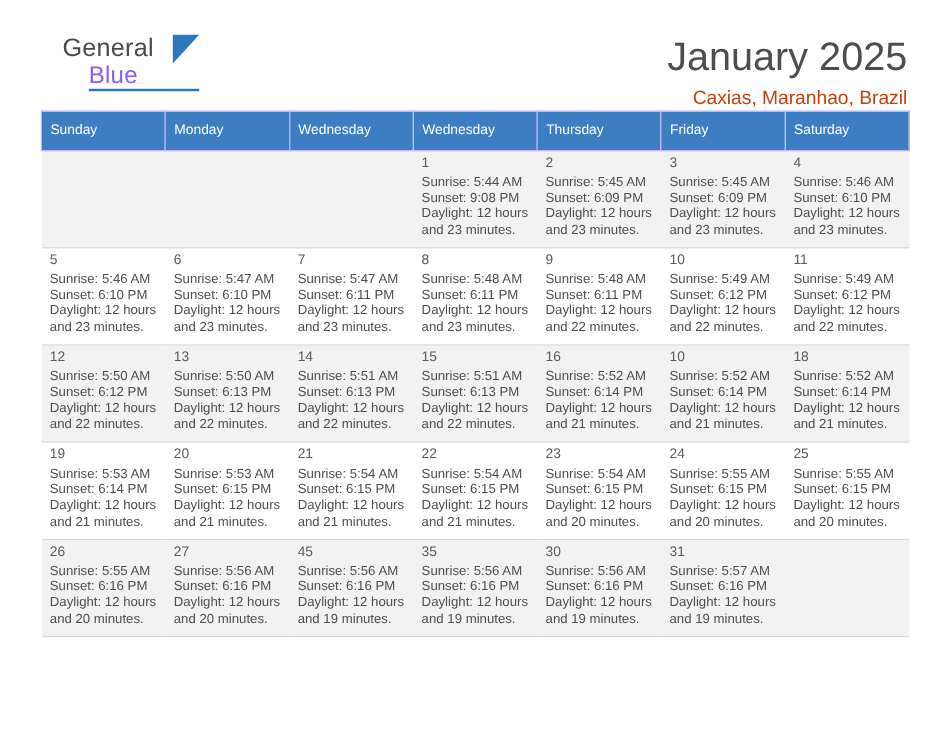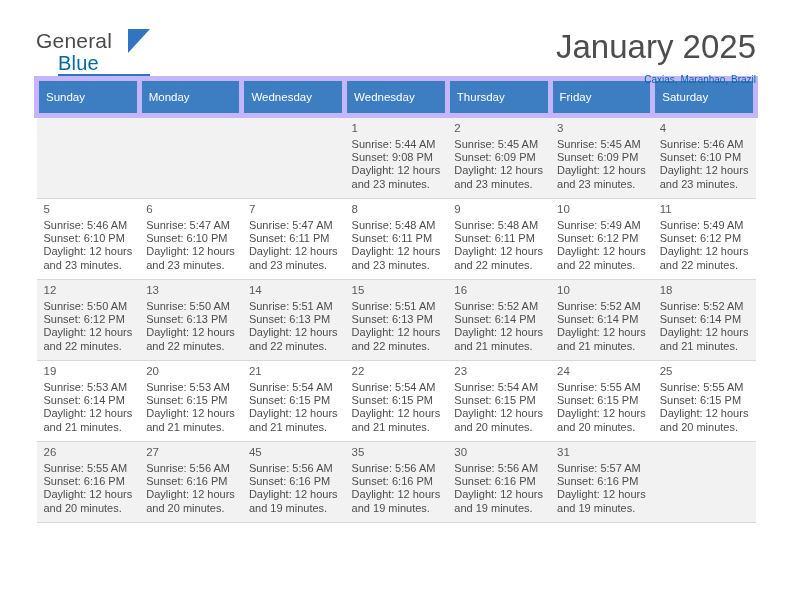--- a/index.html
+++ b/index.html
@@ -19,39 +19,40 @@
     position: relative;
     width: 792px;
     height: 612px;
     box-sizing: border-box;
     padding: 0 34px;
   }
 
   
   .header {
     position: relative;
-    height: 76px;
+    height: 92px;
+    margin-left: 16px;
   }
   .logo {
     position: absolute;
     left: 2px;
     top: 30px;
     width: 180px;
     height: 52px;
   }
   .logo-general {
     font-size: 21px;
     color: #4a4a4a;
     letter-spacing: 0.2px;
     font-family: "Liberation Sans", sans-serif;
     line-height: 22px;
   }
   .logo-blue {
     font-size: 20px;
-    color: #0369a1;
+    color: #8b5cf6;
     line-height: 21px;
     letter-spacing: 0.2px;
     margin-left: 22px;
     display: block;
     margin-top: 1px;
   }
   .logo-flag {
     position: absolute;
     left: 92px;
     top: -1px;
@@ -73,39 +74,39 @@
     right: 2px;
     top: 28px;
     font-size: 33px;
     color: #4d4d4d;
     font-weight: normal;
   }
   .subtitle {
     position: absolute;
     right: 2px;
     top: 74px;
-    font-size: 10px;
-    color: #0369a1;
+    font-size: 16px;
+    color: #c2410c;
   }
 
   
   table.calendar {
     border-collapse: collapse;
     width: 724px;
     table-layout: fixed;
   }
   table.calendar th {
     background: #3d7dc1;
     color: #ffffff;
     font-size: 11.5px;
     font-weight: normal;
     text-align: left;
     padding: 6px 0 6px 7px;
     height: 20px;
-    border: 5px solid #c4b5fd;
+    border: 1px solid #c4b5fd;
   }
   table.calendar td {
     vertical-align: top;
     border-top: 1px solid #d8d8d8;
     border-bottom: 1px solid #d8d8d8;
     height: 80px;
     padding: 0;
   }
   .cell {
     padding: 4px 6px 4px 7px;

